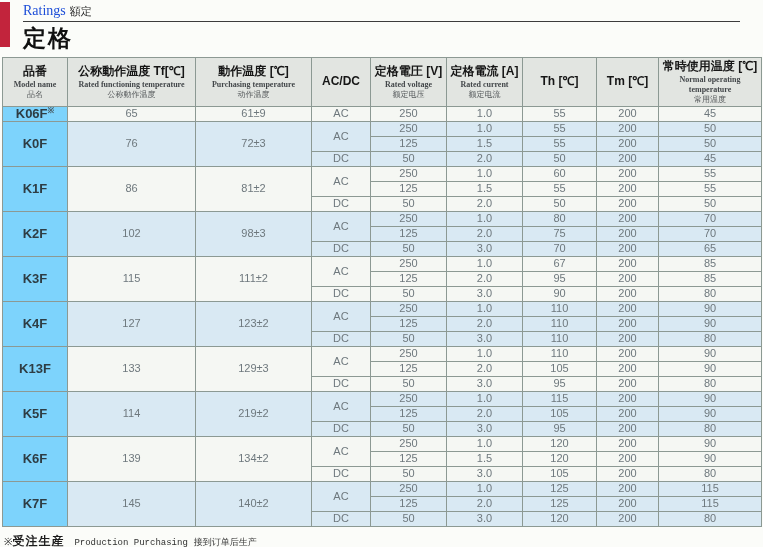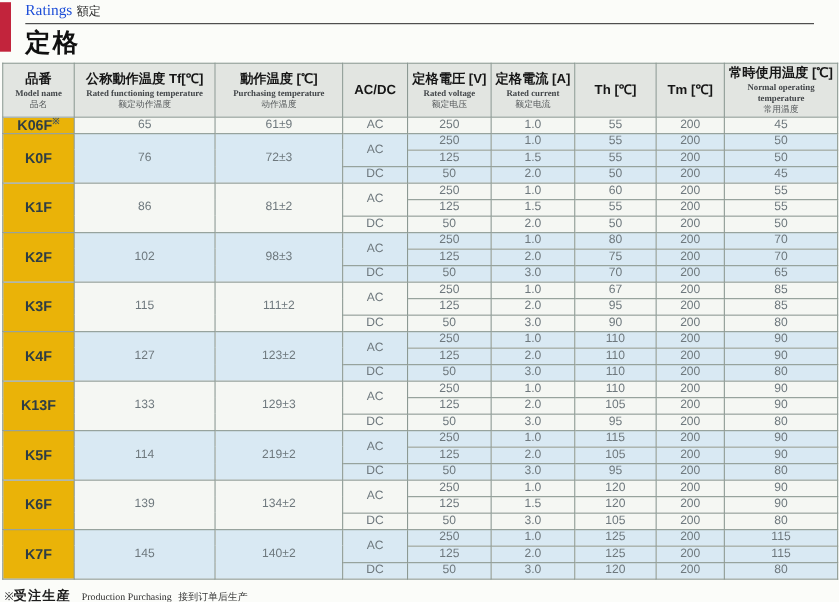--- a/index.html
+++ b/index.html
@@ -29,28 +29,28 @@
   th, td { border:1px solid #8c9993; overflow:hidden; }
   thead tr { height:45px; }
   th { background:#e2e5e1; vertical-align:middle; padding:1px; }
   .h-jp { font-size:12px; font-weight:bold; color:#161616; line-height:1.3; }
   .h-en { font-size:8px; font-weight:bold; color:#43474a; line-height:1.25; font-family:"Liberation Serif", serif; }
   .h-cn { font-size:8px; font-weight:normal; color:#54585a; line-height:1.25; }
   tbody tr { height:15px; }
   td { text-align:center; vertical-align:middle; font-size:11px; color:#6e787d; line-height:1; }
   td.blue  { background:#d9e9f3; }
   td.white { background:#f5f7f3; }
-  td.model-cell { background:#eab308; color:#2e3d44; font-weight:bold; font-size:13px; }
+  td.model-cell { background:#7dd3fc; color:#2e3d44; font-weight:bold; font-size:13px; }
   td.model-cell sup { font-size:8px; color:#46555c; }
   tr.sub td { border-top:1px solid #c9d3ce; }
   
   .footnote { position:absolute; left:4px; top:533px; display:flex; align-items:baseline; }
   .fn-mark { font-size:10px; color:#222; }
   .fn-jp { font-size:12px; font-weight:bold; color:#1d1d1d; letter-spacing:1px; }
-  .fn-en { font-size:9px; color:#303030; margin-left:10px; font-family:Liberation Serif, serif; }
+  .fn-en { font-size:9px; color:#303030; margin-left:10px; font-family:Liberation Mono, monospace; }
   .fn-cn { font-size:9px; color:#3a3a3a; margin-left:6px; }
 </style>
 </head>
 <body>
 
 <div class="page">
 
   <div class="title-block">
     <div class="accent"></div>
     <div class="title-lines">
@@ -78,21 +78,21 @@
     <thead>
       <tr id="hdr-row">
           <th>
             <div class="h-jp">品番</div>
             <div class="h-en">Model name</div>
             <div class="h-cn">品名</div>
           </th>
           <th>
             <div class="h-jp">公称動作温度 Tf[℃]</div>
             <div class="h-en">Rated functioning temperature</div>
-            <div class="h-cn">额定动作温度</div>
+            <div class="h-cn">公称動作温度</div>
           </th>
           <th>
             <div class="h-jp">動作温度 [℃]</div>
             <div class="h-en">Purchasing temperature</div>
             <div class="h-cn">动作温度</div>
           </th>
           <th>
             <div class="h-jp">AC/DC</div>
           </th>
           <th>

